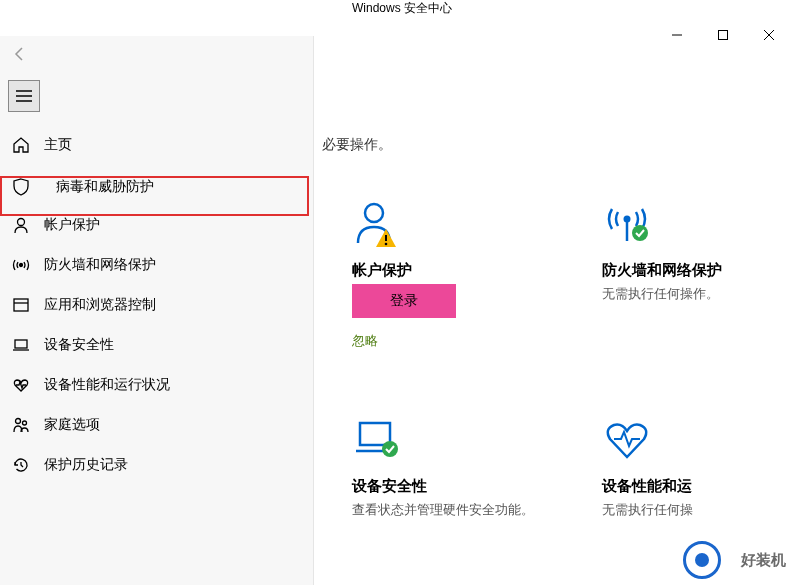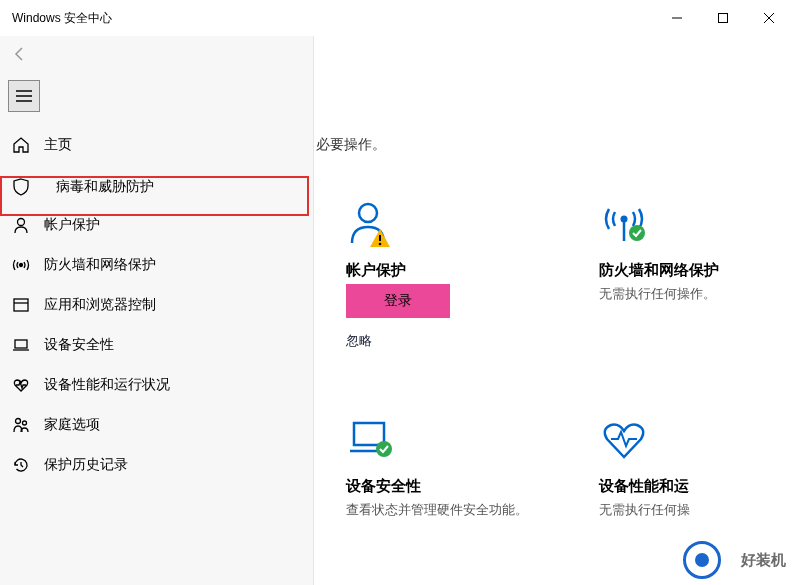--- a/index.html
+++ b/index.html
@@ -1,48 +1,48 @@
 <!DOCTYPE html>
 <html><head>
 <meta charset="utf-8">
 <style>
 * { margin: 0; padding: 0; box-sizing: border-box; font-family: "Segoe UI", "Microsoft YaHei", sans-serif; }
 body { width: 792px; height: 585px; overflow: hidden; background: #fff; position: relative; }
 
-.titlebar { height: 36px; display: flex; align-items: center; padding-left: 12px; }
+.titlebar { height: 36px; display: flex; align-items: center; padding-left: 12px; flex-direction: column; }
 .titlebar-title { font-size: 12px; color: #000; }
 .window-controls { margin-left: auto; display: flex; }
 .window-btn { width: 46px; height: 36px; display: flex; align-items: center; justify-content: center; }
 .window-btn svg { width: 10px; height: 10px; }
 
 .content-area { display: flex; height: calc(585px - 36px); position: relative; }
 
 .sidebar { position: absolute; left: 0; top: 0; width: 314px; height: 100%; background: #f7f7f7; border-right: 1px solid #e5e5e5; z-index: 10; }
 .back-row { height: 40px; display: flex; align-items: center; padding-left: 12px; }
 .back-btn svg { width: 16px; height: 16px; stroke: #999; }
 .hamburger-row { height: 40px; display: flex; align-items: center; padding-left: 8px; }
 .hamburger-btn { width: 32px; height: 32px; display: flex; align-items: center; justify-content: center; background: #e5e5e5; border: 1px solid #888; }
 .hamburger-btn svg { width: 16px; height: 12px; }
 
 .nav-list { margin-top: 20px; }
 .nav-item { height: 40px; display: flex; align-items: flex-start; padding-left: 12px; gap: 14px; cursor: pointer; font-size: 14px; color: #000; }
 .nav-item.highlighted { border: 2px solid #e03030; margin: 0 4px 0 0; padding-left: 10px; gap: 26px; }
 .nav-icon { width: 18px; height: 18px; display: flex; align-items: center; justify-content: center; flex-shrink: 0; }
 .nav-icon svg { width: 18px; height: 18px; fill: none; stroke: #000; stroke-width: 1.3; }
 
-.main { margin-left: 0; padding-left: 16px; padding-top: 100px; width: 100%; color: #333; font-size: 14px; }
+.main { margin-left: 0; padding-left: 22px; padding-top: 100px; width: 100%; color: #333; font-size: 14px; }
 .main-hint { margin-left: 300px; margin-bottom: 40px; font-size: 14px; }
 .cards-row { display: flex; gap: 60px; padding-left: 330px; margin-bottom: 60px; }
 .card { width: 200px; }
 .card-icon { height: 55px; display: flex; align-items: flex-end; margin-bottom: 12px; }
 .card-icon svg { width: 50px; height: 50px; }
 .card-title { font-size: 15px; font-weight: 600; color: #000; margin-bottom: 4px; }
 .card-desc { font-size: 13px; color: #555; line-height: 1.5; margin-bottom: 14px; }
 .card-btn { width: 104px; height: 34px; background: #ec4899; border: none; font-size: 14px; margin-bottom: 14px; }
-.card-link { font-size: 13px; color: #0f172a; cursor: pointer; }
+.card-link { font-size: 13px; color: #4d7c0f; cursor: pointer; }
 
 .badge-check { fill: #2fa84f; }
 .badge-warn { fill: #f7b500; }
 
 .watermark { position: absolute; right: 6px; bottom: 6px; display: flex; align-items: center; gap: 20px; z-index: 20; }
 .watermark-logo { width: 38px; height: 38px; border-radius: 50%; background: #fff; border: 3px solid #1a66cc; display: flex; align-items: center; justify-content: center; }
 .watermark-logo-inner { width: 14px; height: 14px; border-radius: 50%; background: #1a66cc; }
 .watermark-text { font-size: 15px; font-weight: 600; color: #6a6a6a; }
 </style>
 </head>

